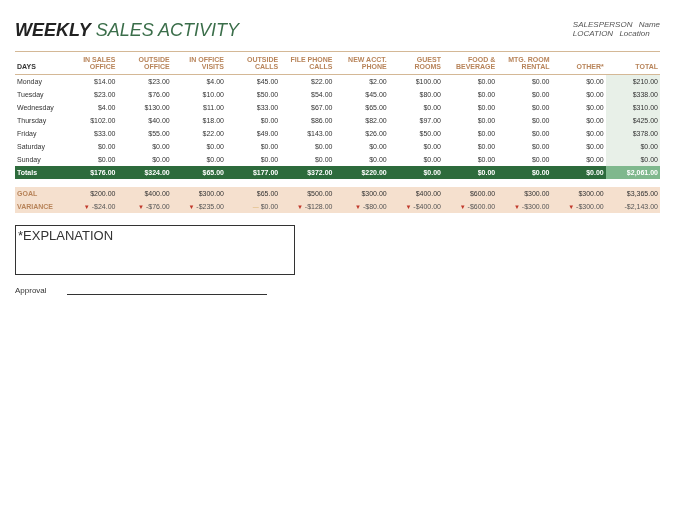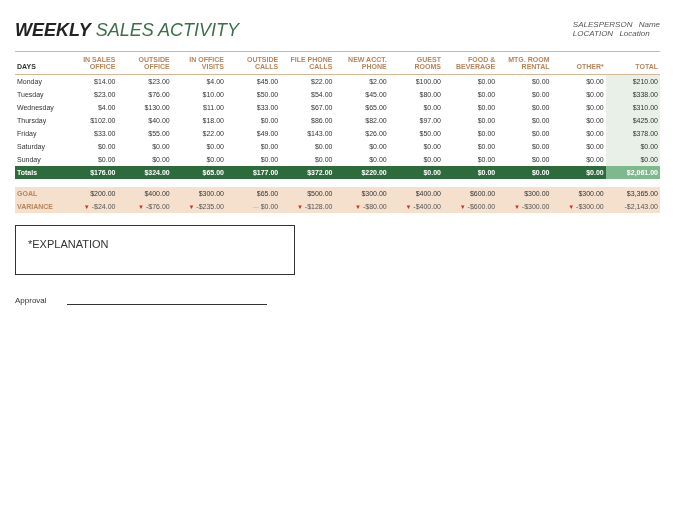--- a/index.html
+++ b/index.html
@@ -20,22 +20,22 @@
 .totals-row td { background: #2d6b3c; color: #fff; font-weight: bold; }
 .totals-row td.total-cell { background: #7fb88d; }
 .goal-row td, .variance-row td { background: #f5e0ce; }
 .goal-row td:first-child, .variance-row td:first-child { color: #b8845a; font-weight: 600; }
 .variance-row td { color: #555; position: relative; }
 .variance-row td.neg::before { content: "▼"; color: #c0392b; font-size: 6px; margin-right: 2px; }
 .variance-row td.zero::before { content: "—"; color: #d4a856; font-size: 6px; margin-right: 2px; }
 .total-col { background: #e8f0e8; }
 .variance-row .total-col { background: #f5e0ce; }
 .spacer-row td { height: 8px; }
-.explanation { margin-top: 12px; border: 1px solid #333; width: 280px; height: 50px; padding: 12px; font-size: 11px; }
-.approval { margin-top: 20px; font-size: 8px; display: flex; align-items: center; gap: 20px; }
+.explanation { margin-top: 12px; border: 1px solid #333; width: 280px; height: 50px; padding: 2px; font-size: 13px; }
+.approval { margin-top: 10px; font-size: 8px; display: flex; align-items: center; gap: 20px; }
 .approval-line { border-bottom: 1px solid #333; width: 200px; height: 10px; }
 col.c0 { width: 48px; }
 col.cn { width: 54px; }
 </style>
 </head>
 <body>
 
 <div class="header">
   <div class="title">
     <span class="title-bold">WEEKLY</span>

